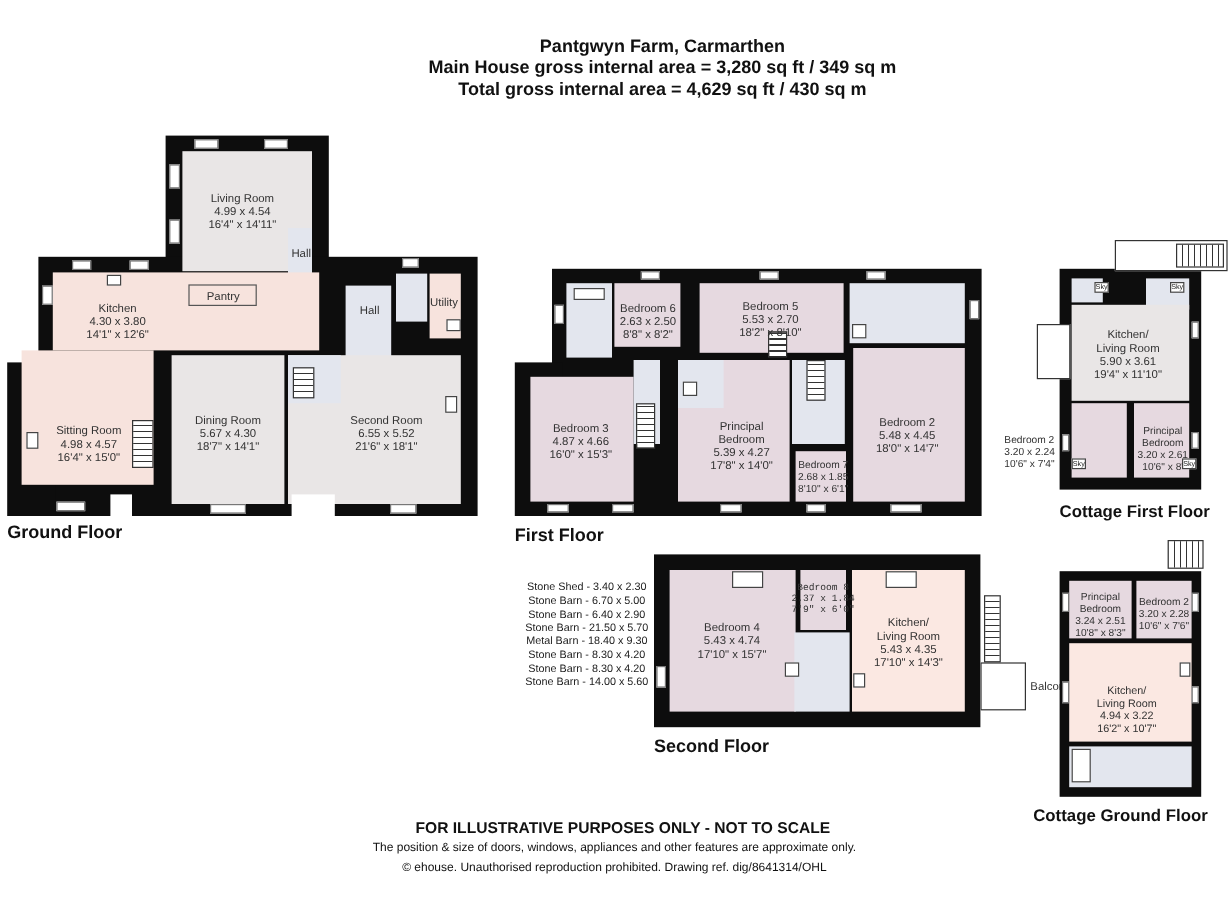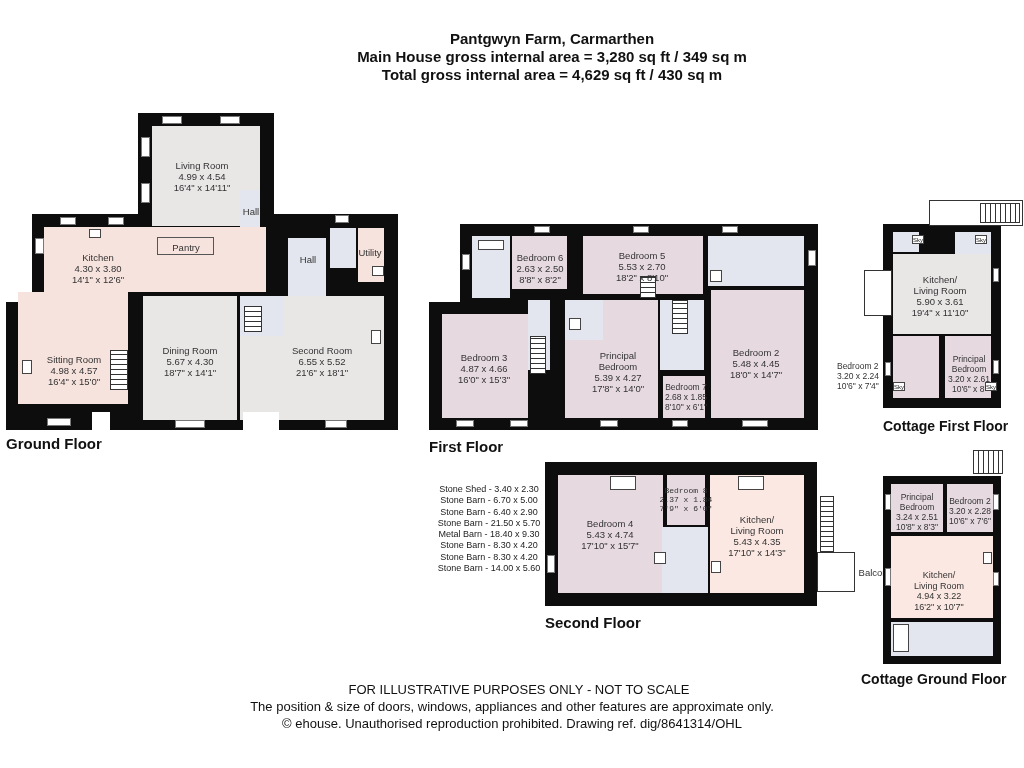--- a/index.html
+++ b/index.html
@@ -19,22 +19,22 @@
   .lbl { position:absolute; text-align:center; font-size:9.5px; line-height:11px; color:#333; white-space:nowrap; transform:translateX(-50%); }
   .lbl div { white-space:nowrap; }
   .floor-lbl { position:absolute; font-weight:bold; font-size:15px; color:#111; white-space:nowrap; }
   .stairs { position:absolute; box-sizing:border-box; border:1px solid #333;
             background:repeating-linear-gradient(0deg,#fff 0 4px,#333 4px 5px); }
   .stairs-v { position:absolute; box-sizing:border-box; border:1px solid #333;
             background:repeating-linear-gradient(90deg,#fff 0 4px,#333 4px 5px); }
   .fixture { position:absolute; border:1px solid #444; background:#fff; box-sizing:border-box; }
   .outbuild { position:absolute; left:414px; top:484px; width:150px; text-align:center; font-size:9px; line-height:11.3px; color:#222; }
   .footer { position:absolute; left:0; width:1024px; text-align:center; color:#111; }
-  .footer .f1 { font-weight:normal; font-size:13px; line-height:17px;margin-left:14px; }
-  .footer .f2 { font-size:13px; line-height:17px; }
+  .footer .f1 { font-weight:bold; font-size:13px; line-height:17px;margin-left:14px; }
+  .footer .f2 { font-size:10px; line-height:17px; }
 </style>
 </head>
 <body>
 
 <div class="hdr" style="top:30px;">
   <div class="t1">Pantgwyn Farm, Carmarthen</div>
   <div class="t2">Main House gross internal area = 3,280 sq ft / 349 sq m</div>
   <div class="t2">Total gross internal area = 4,629 sq ft / 430 sq m</div>
 </div>
 

